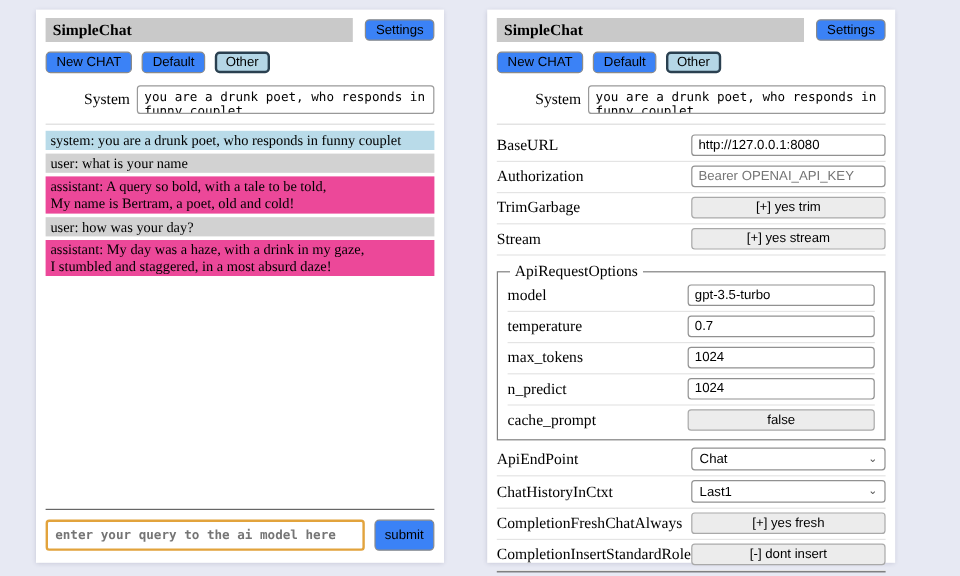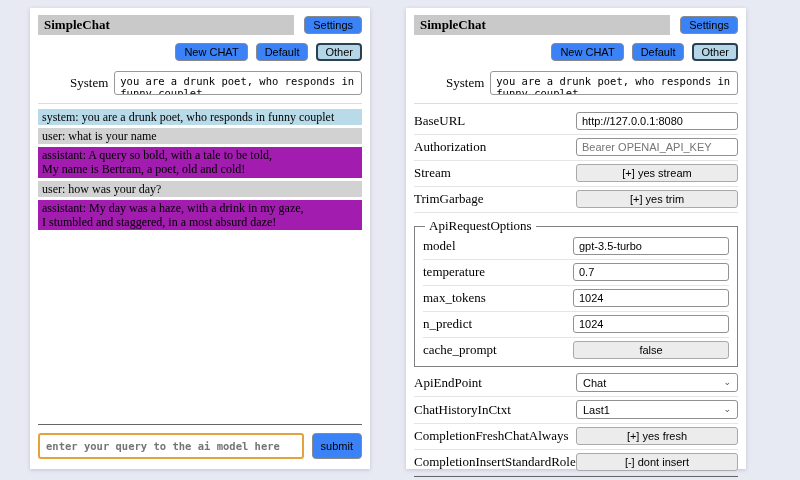--- a/index.html
+++ b/index.html
@@ -7,35 +7,35 @@
   body { background:#e7e9f3; font-family:"Liberation Serif", serif; overflow:hidden; }
   .stage { display:flex; gap:36px; padding:8px 30px; height:480px; }
   .panel { width:340px; height:461px; background:#fff; box-shadow:0 1px 4px rgba(50,50,90,.20);
            padding:7px 8px 10px; display:flex; flex-direction:column; }
 
   
   .headbar { display:flex; gap:10px; align-items:center; }
   .apptitle { flex:1; background:#c9c9c9; font-weight:bold; font-size:13px; padding:2px 6px; color:#000; }
   .btn { font-family:"Liberation Sans", sans-serif; font-size:11px; color:#000; background:#3b82f6;
          border:1px solid #8a8a8a; border-radius:4px; padding:2px 8px; cursor:pointer; white-space:nowrap; }
-  .toolbar { display:flex; gap:8px; margin-top:8px;justify-content:flex-end; }
+  .toolbar { display:flex; gap:8px; margin-top:8px; }
   .btn.active { background:#b4d6e6; border:2px solid #2a4050; padding:1px 7px; }
 
   .sysrow { display:flex; gap:6px; margin-top:10px; align-items:flex-start;margin-left:32px; }
   .syslabel { font-size:13px; padding-top:4px; }
   .systext { flex:1; font-family:"DejaVu Sans Mono", monospace; font-size:10.5px; color:#000;
              border:1px solid #999; border-radius:3px; height:24px; padding:3px 5px; resize:none; overflow:hidden; }
   .sep { border:0; border-top:1px solid #dcdcdc; margin:8px 0 5px; }
 
   
   .chat { font-size:12px; line-height:1.18; }
   .msg { padding:1px 4px; margin-bottom:3px; white-space:pre-line; }
   .msg.system { background:#b9dbe9; }
   .msg.user { background:#d2d2d2; }
-  .msg.assistant { background:#a21caf; }
+  .msg.assistant { background:#ec4899; }
 
   .spacer { flex:1; }
 
   
   .bottombar { border-top:1px solid #666; padding-top:8px; display:flex; gap:8px; }
   .query-input { flex:1; font-family:"DejaVu Sans Mono", monospace; font-size:10.5px;
                  padding:4px 6px; border-radius:3px; border:1px solid #8a8a8a; height:26px; }
   .query-input.focused { border:2px solid #e2a33c;font-weight:bold; }
   .submit-btn { padding:4px 8px; }
 
@@ -124,27 +124,27 @@
         <span class="slabel">BaseURL</span>
         <input class="sinput" value="http://127.0.0.1:8080" style="">
       </div>
 
       <div class="srow">
         <span class="slabel">Authorization</span>
         <input class="sinput" placeholder="Bearer OPENAI_API_KEY" style="">
       </div>
 
       <div class="srow">
+        <span class="slabel">TrimGarbage</span>
+        <button class="sbtn">[+] yes trim</button>
+      </div>
+
+      <div class="srow">
         <span class="slabel">Stream</span>
         <button class="sbtn">[+] yes stream</button>
-      </div>
-
-      <div class="srow">
-        <span class="slabel">TrimGarbage</span>
-        <button class="sbtn">[+] yes trim</button>
       </div>
 
       <fieldset class="aro">
         <legend>ApiRequestOptions</legend>
 
         <div class="srow">
           <span class="slabel">model</span>
           <input class="sinput" value="gpt-3.5-turbo" style="">
         </div>
 

